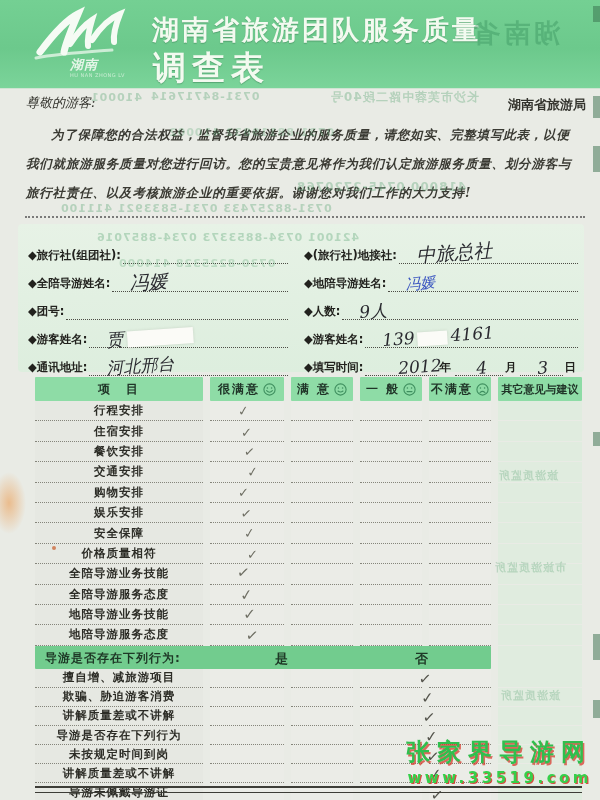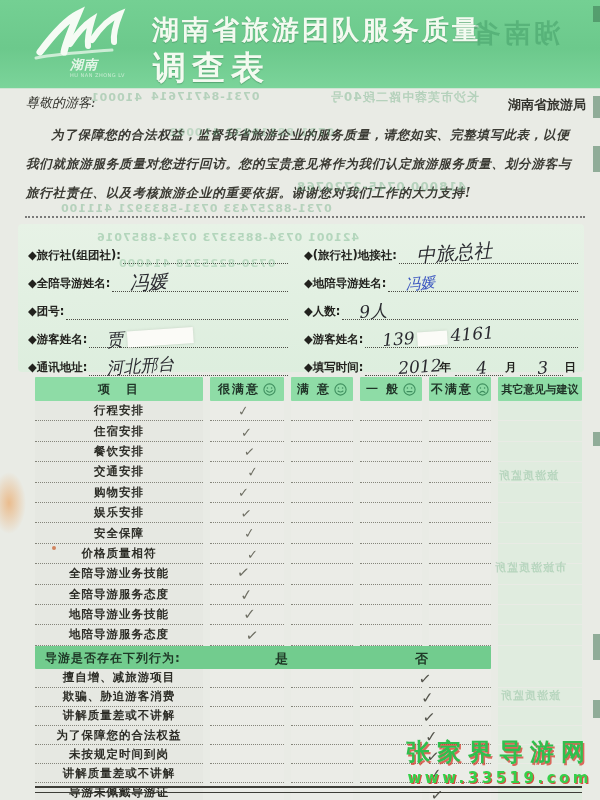--- a/index.html
+++ b/index.html
@@ -363,21 +363,21 @@
       </div>
       <div class="bcell strip cell" style="height:18.1px"></div>
       <div class="bcell lab">讲解质量差或不讲解</div>
       <div class="bcell rate"></div>
       <div class="bcell rate"></div>
       <div class="bcell rate" style="justify-content:flex-end"></div>
       <div class="bcell rate" style="justify-content:flex-start">
         <span class="tick btick" style="transform:rotate(6deg) translate(4px,2px);margin-left:-10px">✓</span>
       </div>
       <div class="bcell strip cell" style="height:18.1px"></div>
-      <div class="bcell lab">为了保障您的合法权益</div>
+      <div class="bcell lab">导游是否存在下列行为</div>
       <div class="bcell rate"></div>
       <div class="bcell rate"></div>
       <div class="bcell rate" style="justify-content:flex-end"></div>
       <div class="bcell rate" style="justify-content:flex-start">
         <span class="tick btick" style="transform:rotate(-4deg) translate(6px,2px);margin-left:-10px">✓</span>
       </div>
       <div class="bcell strip cell" style="height:18.1px"></div>
       <div class="bcell lab">未按规定时间到岗</div>
       <div class="bcell rate"></div>
       <div class="bcell rate"></div>

